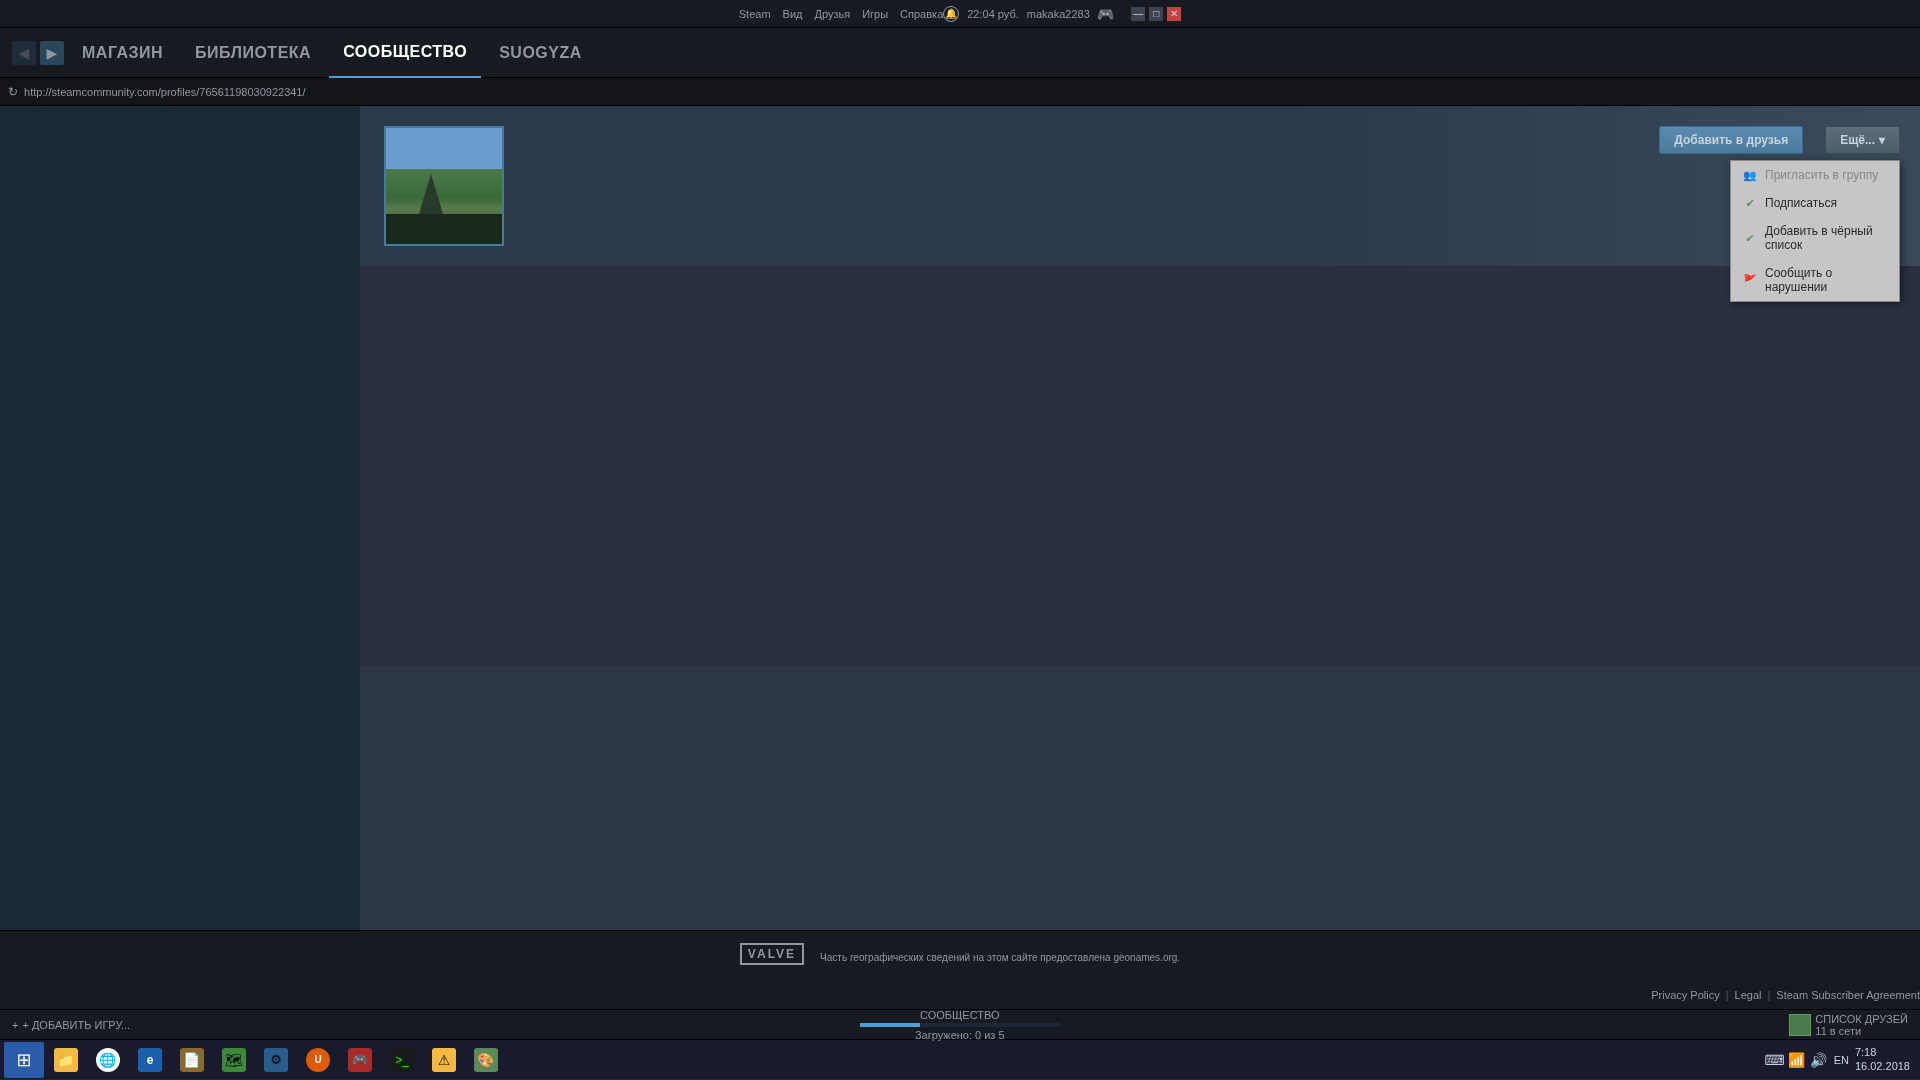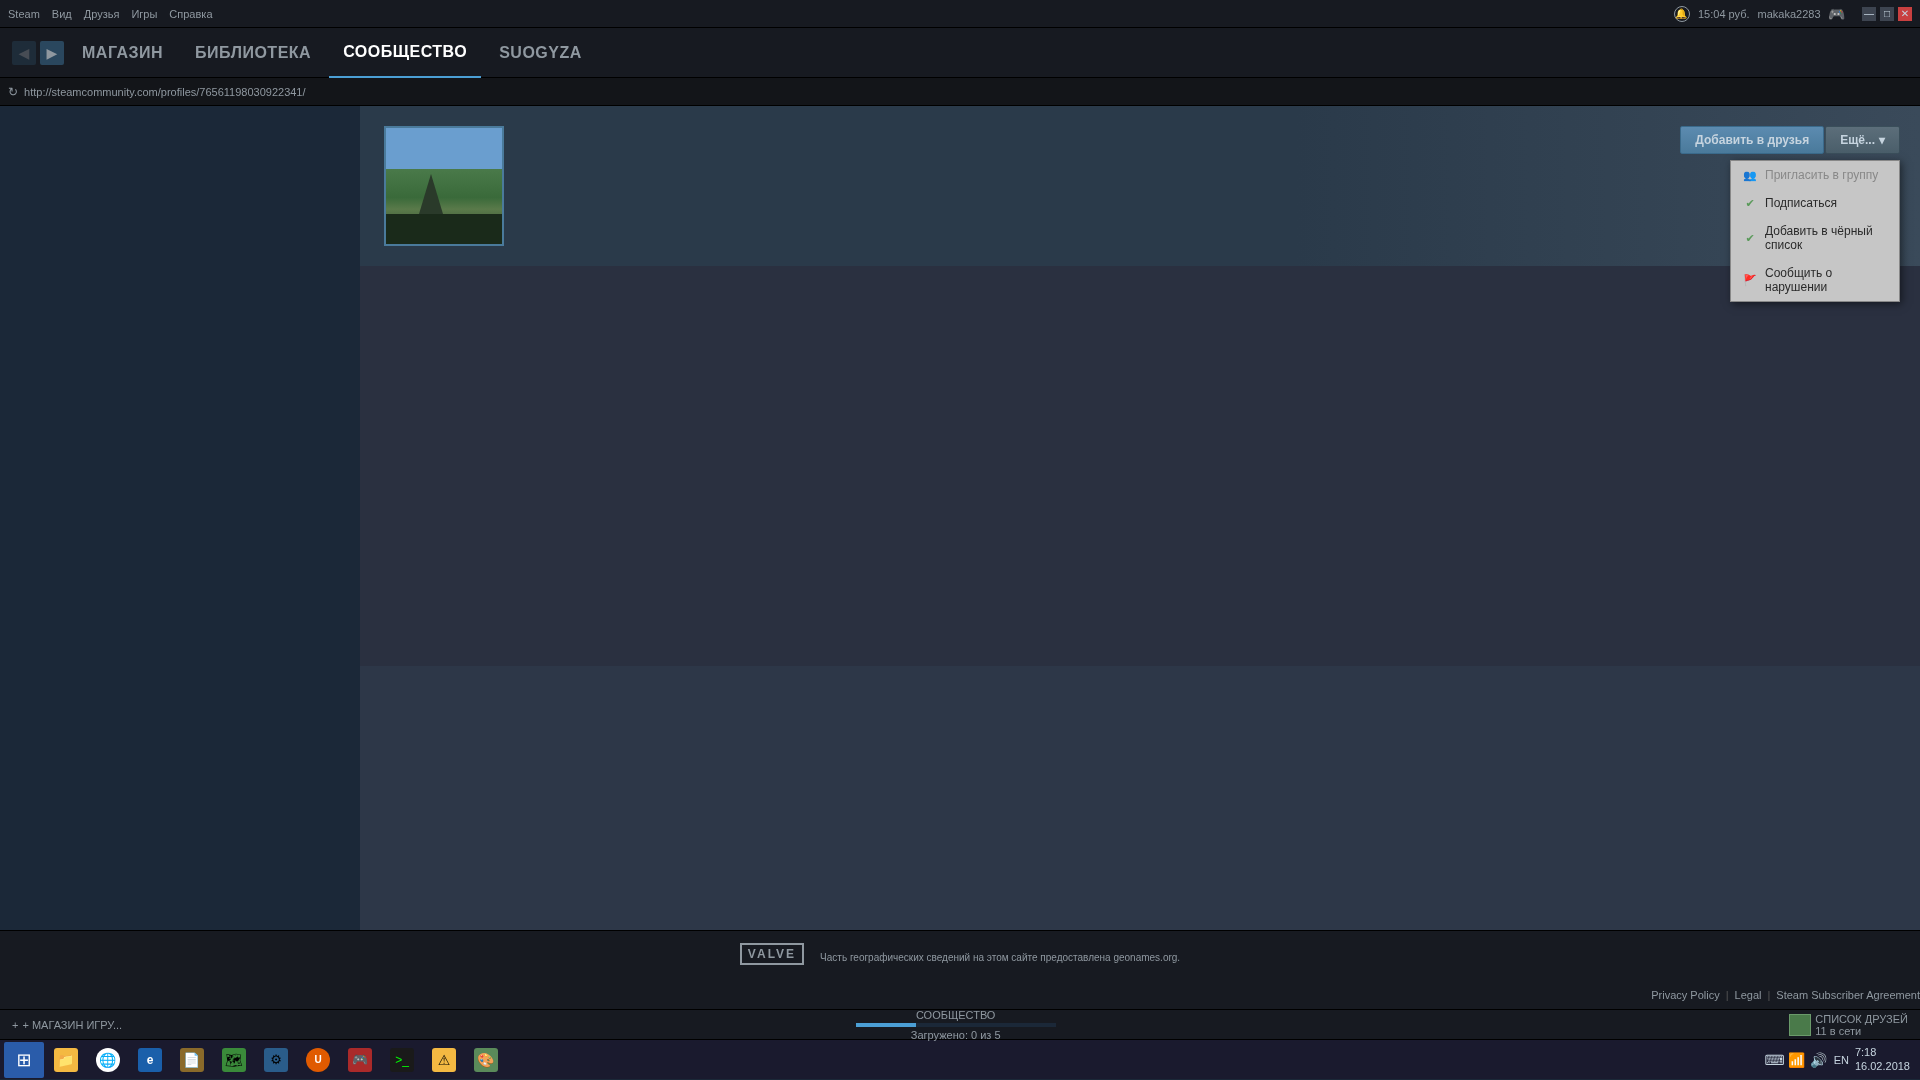--- a/index.html
+++ b/index.html
@@ -11,21 +11,21 @@
       overflow: hidden;
       position: relative;
     }
 
     
     #topbar {
       height: 28px;
       background: #171a21;
       display: flex;
       align-items: center;
-      justify-content: space-between;
+      justify-content: center;
       padding: 0 8px;
       border-bottom: 1px solid #000;
     }
     #topbar-left {
       display: flex;
       align-items: center;
       gap: 12px;
     }
     #topbar-left span {
       color: #8f98a0;
@@ -211,21 +211,21 @@
       content: '▾';
       font-size: 14px;
       color: #8f98a0;
     }
 
     #profile-actions {
       position: absolute;
       top: 20px;
       right: 20px;
       display: flex;
-      gap: 1px;
+      gap: 22px;
     }
 
     .btn-primary {
       background: linear-gradient(to bottom, #5c8bb0, #4a7a9b);
       border: 1px solid #3a6a8b;
       color: #c6d4df;
       font-size: 12px;
       padding: 6px 14px;
       cursor: pointer;
       border-radius: 2px;
@@ -419,21 +419,21 @@
 <div id="topbar">
   <div id="topbar-left">
     <span>Steam</span>
     <span>Вид</span>
     <span>Друзья</span>
     <span>Игры</span>
     <span>Справка</span>
   </div>
   <div id="topbar-right">
     <span class="notification-icon">🔔</span>
-    <span>15:04 руб.</span>
+    <span>22:04 руб.</span>
     <span>makaka2283</span>
     <span style="font-size:14px;">🎮</span>
     <div class="window-controls">
       <button class="win-btn">—</button>
       <button class="win-btn">□</button>
       <button class="win-btn close">✕</button>
     </div>
   </div>
 </div>
 
@@ -505,21 +505,21 @@
     <span class="footer-sep">|</span>
     <a class="footer-link">Legal</a>
     <span class="footer-sep">|</span>
     <a class="footer-link">Steam Subscriber Agreement</a>
   </div>
 </div>
 
 <div id="statusbar">
   <div class="add-game-btn">
     <span>+</span>
-    <span>+ МАГАЗИН ИГРУ...</span>
+    <span>+ ДОБАВИТЬ ИГРУ...</span>
   </div>
   <div class="status-center">
     <div>СООБЩЕСТВО</div>
     <div style="width:200px; height:4px; background:#1b2838; margin:2px auto;">
       <div style="width:30%; height:100%; background:#4b9fd5;"></div>
     </div>
     <div>Загружено: 0 из 5</div>
   </div>
   <div class="friends-btn">
     <div style="width:22px;height:22px;background:#4a7a4a;border:1px solid #6a9a6a;"></div>

